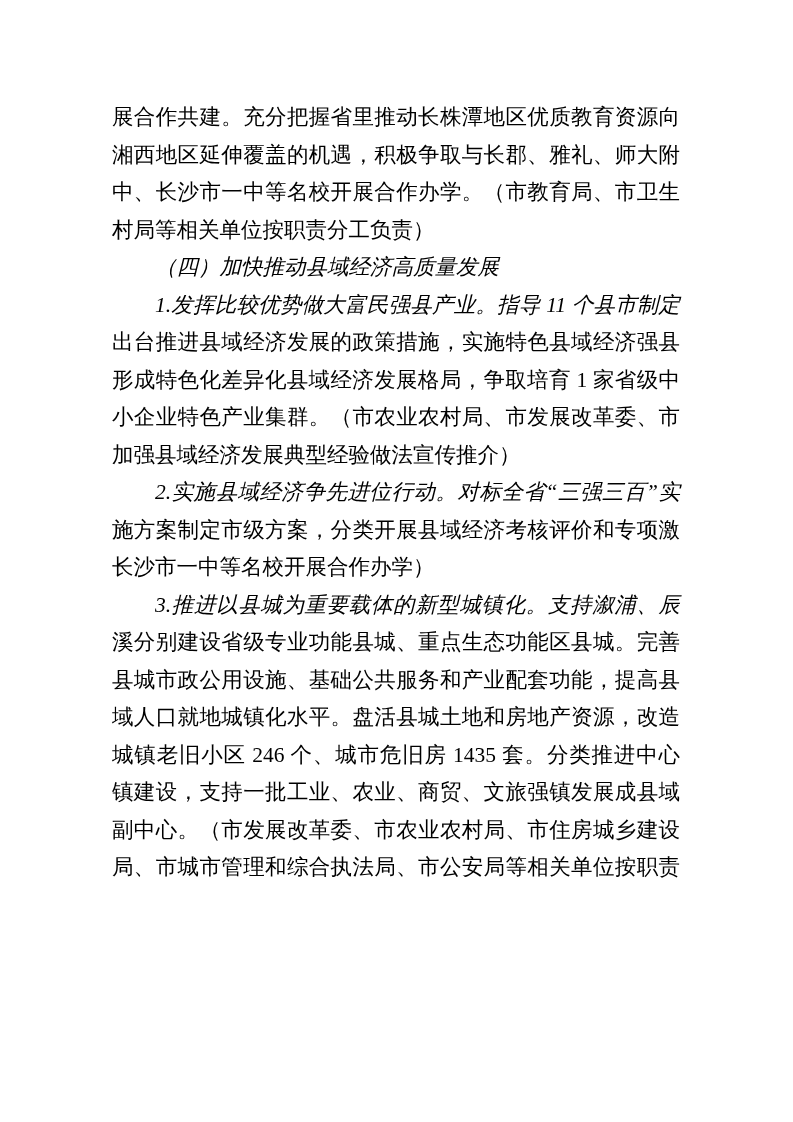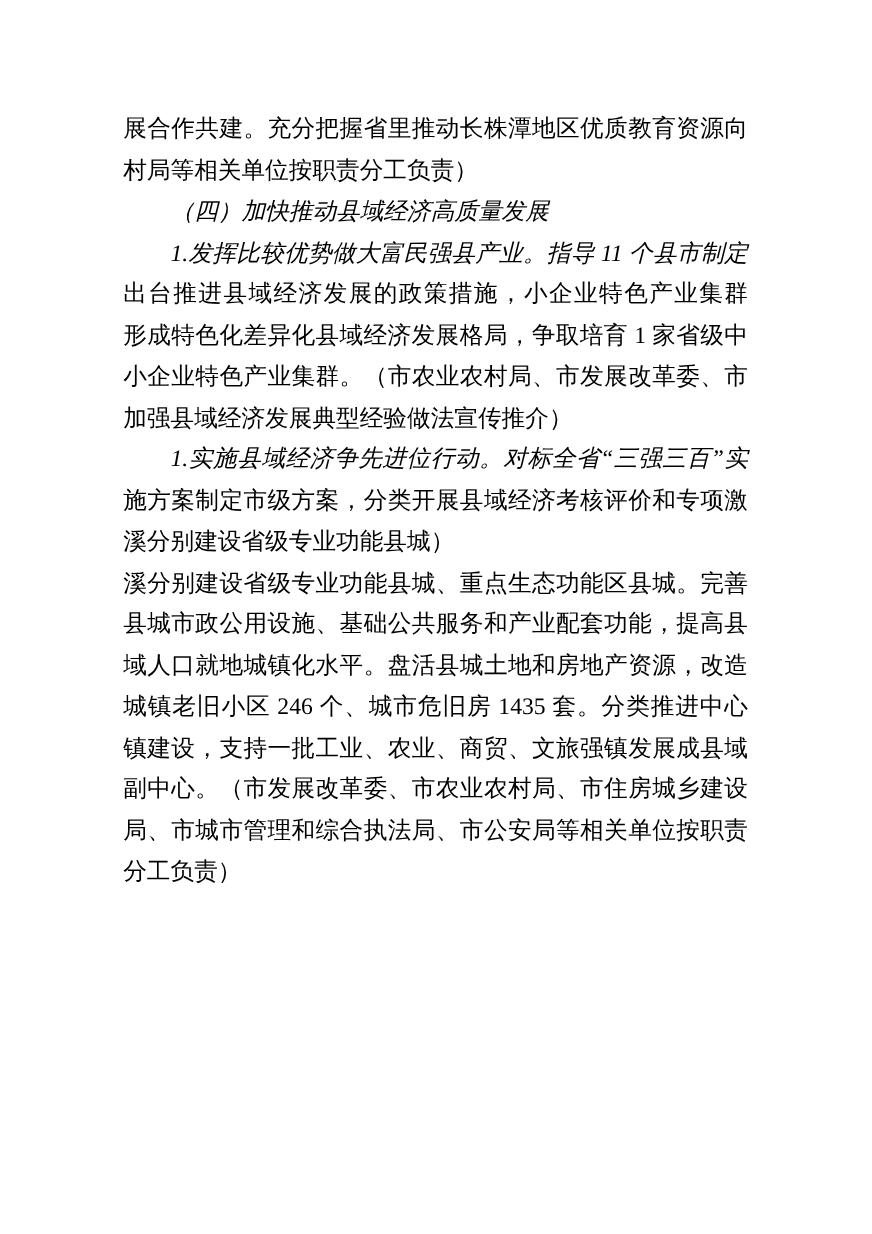--- a/index.html
+++ b/index.html
@@ -23,32 +23,34 @@
   .ln { white-space:nowrap; }
   .jf { white-space:normal; text-align:justify; text-align-last:justify; }
   .ind { text-indent:2em;font-style:italic; }
 </style>
 </head>
 <body>
 
 <div class="page">
   <div class="text-block">
     <div class="ln jf">展合作共建。充分把握省里推动长株潭地区优质教育资源向</div>
+    <div class="ln jf">湘西地区延伸覆盖的机遇，积极争取与长郡、雅礼、师大附</div>
+    <div class="ln jf">中、长沙市一中等名校开展合作办学。（市教育局、市卫生</div>
     <div class="ln">村局等相关单位按职责分工负责）</div>
     <div class="ln ind">（四）加快推动县域经济高质量发展</div>
     <div class="ln jf ind">1.发挥比较优势做大富民强县产业。指导 11 个县市制定</div>
-    <div class="ln jf">出台推进县域经济发展的政策措施，小企业特色产业集群</div>
+    <div class="ln jf">出台推进县域经济发展的政策措施，实施特色县域经济强县</div>
     <div class="ln jf">形成特色化差异化县域经济发展格局，争取培育 1 家省级中</div>
     <div class="ln jf">小企业特色产业集群。（市农业农村局、市发展改革委、市</div>
     <div class="ln">加强县域经济发展典型经验做法宣传推介）</div>
-    <div class="ln jf ind">1.实施县域经济争先进位行动。对标全省“三强三百”实</div>
+    <div class="ln jf ind">2.实施县域经济争先进位行动。对标全省“三强三百”实</div>
     <div class="ln jf">施方案制定市级方案，分类开展县域经济考核评价和专项激</div>
-    <div class="ln">溪分别建设省级专业功能县城）</div>
+    <div class="ln">长沙市一中等名校开展合作办学）</div>
+    <div class="ln jf ind">3.推进以县城为重要载体的新型城镇化。支持溆浦、辰</div>
     <div class="ln jf">溪分别建设省级专业功能县城、重点生态功能区县城。完善</div>
     <div class="ln jf">县城市政公用设施、基础公共服务和产业配套功能，提高县</div>
     <div class="ln jf">域人口就地城镇化水平。盘活县城土地和房地产资源，改造</div>
     <div class="ln jf">城镇老旧小区 246 个、城市危旧房 1435 套。分类推进中心</div>
     <div class="ln jf">镇建设，支持一批工业、农业、商贸、文旅强镇发展成县域</div>
     <div class="ln jf">副中心。（市发展改革委、市农业农村局、市住房城乡建设</div>
     <div class="ln jf">局、市城市管理和综合执法局、市公安局等相关单位按职责</div>
-    <div class="ln">分工负责）</div>
   </div>
 </div>
 
 </body></html>

